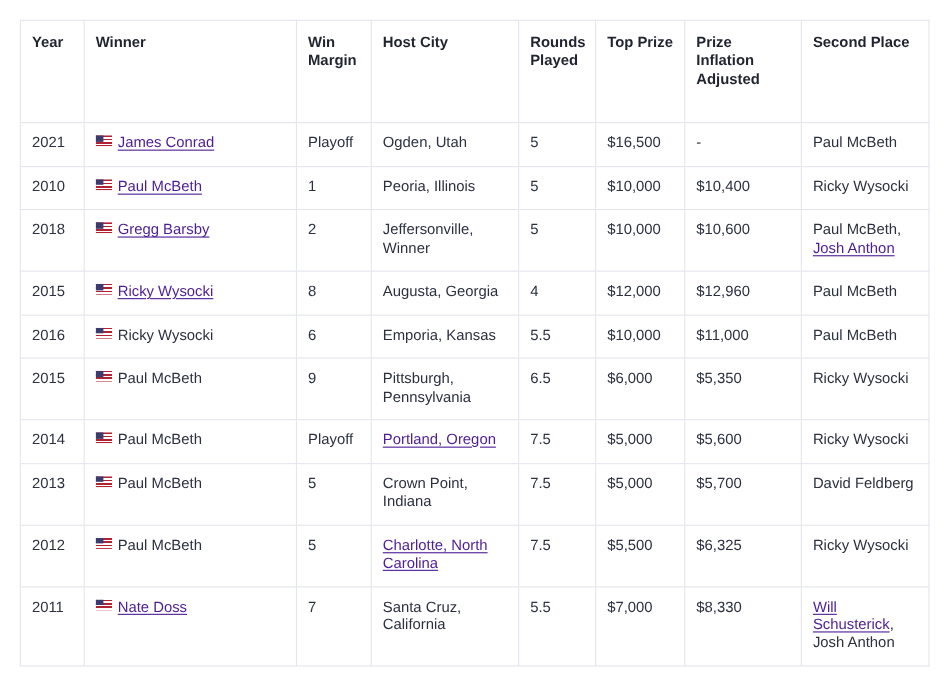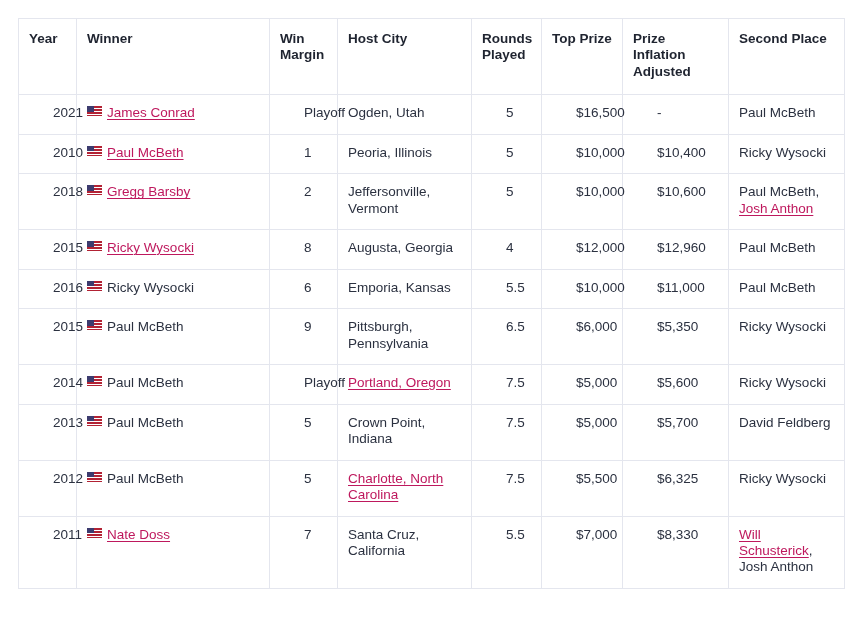--- a/index.html
+++ b/index.html
@@ -31,21 +31,21 @@
     vertical-align: top;
     padding: 10px 10px 12px 10px;
     text-align: left;
     line-height: 1.22;
   }
   table.results th {
     font-weight: bold;
     font-size: 13.5px;
     color: #1f2430;
     padding-top: 12px;
-    padding-bottom: 14px;
+    padding-bottom: 31px;
   }
   table.results td {
     color: #2b3140;
   }
   col.c-year    { width: 58px; }
   col.c-winner  { width: 193px; }
   col.c-margin  { width: 68px; }
   col.c-host    { width: 134px; }
   col.c-rounds  { width: 70px; }
   col.c-prize   { width: 81px; }
@@ -73,25 +73,25 @@
     );
   }
   .flag .canton {
     position: absolute;
     left: 0; top: 0;
     width: 6.5px;
     height: 5.4px;
     background: #3c3b6e;
   }
   a.wlink {
-    color: #be185d;
+    color: #4c1d95;
     text-decoration: underline;
     text-underline-offset: 2px;
   }
-  .cell-text { display: inline; margin-left: 24px; }
+  .cell-text { display: inline; }
 </style>
 </head>
 <body>
 
 <div class="page">
   <table class="results">
     <colgroup>
       <col class="c-year">
         <col class="c-winner">
         <col class="c-margin">
@@ -131,21 +131,21 @@
           <td><span>Peoria, Illinois</span></td>
           <td><span class="cell-text">5</span></td>
           <td><span class="cell-text">$10,000</span></td>
           <td><span class="cell-text">$10,400</span></td>
           <td><span>Ricky Wysocki</span></td>
         </tr>
         <tr>
           <td><span class="cell-text">2018</span></td>
           <td><span class="flag"><span class="stripes"></span><span class="canton"></span></span><a class="wlink" href="#">Gregg Barsby</a></td>
           <td><span class="cell-text">2</span></td>
-          <td><span>Jeffersonville, Vermont</span></td>
+          <td><span>Jeffersonville, Winner</span></td>
           <td><span class="cell-text">5</span></td>
           <td><span class="cell-text">$10,000</span></td>
           <td><span class="cell-text">$10,600</span></td>
           <td><span>Paul McBeth, </span><a class="wlink" href="#">Josh Anthon</a></td>
         </tr>
         <tr>
           <td><span class="cell-text">2015</span></td>
           <td><span class="flag"><span class="stripes"></span><span class="canton"></span></span><a class="wlink" href="#">Ricky Wysocki</a></td>
           <td><span class="cell-text">8</span></td>
           <td><span>Augusta, Georgia</span></td>

